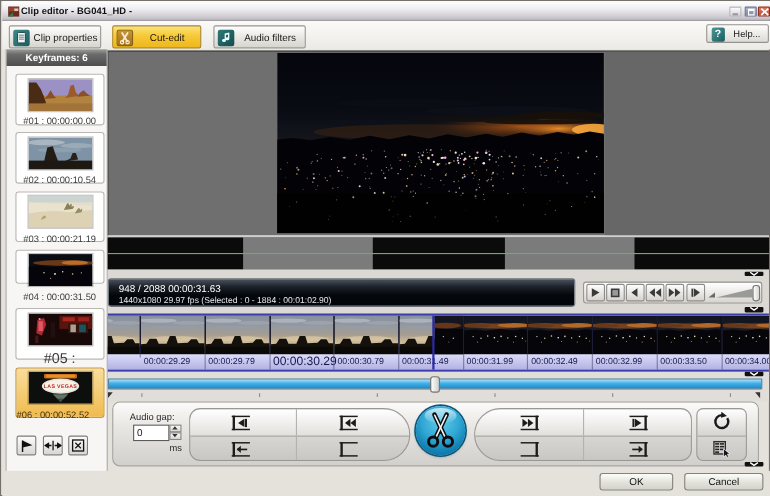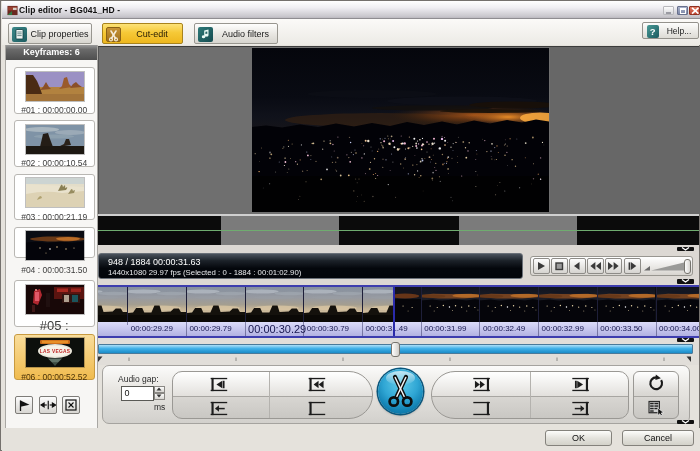--- a/index.html
+++ b/index.html
@@ -157,21 +157,21 @@
 <rect width="58" height="29" fill="#0c0f0c"></rect>
 <rect x="14" y="2" width="30" height="4" rx="1" fill="#c86818"></rect>
 <rect x="16" y="2.6" width="26" height="2.6" fill="#e89028"></rect>
 <ellipse cx="29" cy="13" rx="17" ry="7" fill="#e8e4d8"></ellipse>
 <ellipse cx="29" cy="13" rx="15" ry="5.6" fill="#f6f2e8"></ellipse>
 <text x="29" y="15" font-family="Liberation Sans, sans-serif" font-size="4.8" font-weight="bold" fill="#c02424" text-anchor="middle" letter-spacing="0.3">LAS VEGAS</text>
 <path d="M22 20.5 L36 20.5 L32 24.5 L26 24.5 Z" fill="#9ab8a8" opacity="0.6"></path>
 <path d="M26 24.5 L32 24.5 L29 28 Z" fill="#6a8a78" opacity="0.5"></path>
         </svg>
       </div>
-<div style="position:absolute;left:0;top:37px;width:100%;text-align:center;font-size:8.5px;color:#4a3208;">#06 : 00:00:52.52</div>
+<div style="position:absolute;left:0;top:37px;width:100%;text-align:left;font-size:8.5px;color:#4a3208;">#06 : 00:00:52.52</div>
     </div>
 
 <div class="abs" style="left:14px;top:395px;width:18px;height:18px;background:linear-gradient(#fcfcfc,#d8d6d2);border:1px solid #7e7c78;border-radius:2px;">
   <svg width="16" height="16" viewBox="0 0 16 16">
         <line x1="4.5" y1="3.5" x2="4.5" y2="14" stroke="#111" stroke-width="1.3"></line>
         <polygon points="4.5,3.5 13.5,7.8 4.5,9.8" fill="#111"></polygon>
       </svg>
 </div>
 <div class="abs" style="left:37.5px;top:395px;width:18.5px;height:18px;background:linear-gradient(#fcfcfc,#d8d6d2);border:1px solid #7e7c78;border-radius:2px;">
   <svg width="16.5" height="16" viewBox="0 0 17 16">
@@ -494,21 +494,21 @@
       <div style="position:absolute;left:123px;top:0;width:118px;height:100%;background:#7b7b7b;"></div>
       <div style="position:absolute;left:241px;top:0;width:120px;height:100%;background:#0b0b0b;"></div>
       <div style="position:absolute;left:361px;top:0;width:118px;height:100%;background:#7b7b7b;"></div>
       <div style="position:absolute;left:479px;top:0;width:122px;height:100%;background:#0b0b0b;"></div>
   <div style="position:absolute;left:0;top:14px;width:100%;height:1.5px;background:#3a7a3a;"></div>
   <div style="position:absolute;left:0;top:14px;width:100%;height:1.5px;background:rgba(150,210,150,0.45);mix-blend-mode:screen;"></div>
 </div>
 
 <div class="abs" style="left:97px;top:244px;width:601px;height:41px;background:#dcd8d3;"></div>
 <div class="abs" style="left:97px;top:251.5px;width:425px;height:26.5px;border-radius:3px;background:linear-gradient(#4a525c,#1c2229 28%,#04070c 60%,#02050a);border:1px solid #6a7078;color:#fff;">
-  <div class="abs" style="left:9px;top:3px;font-size:9px;">948 / 1884 00:00:31.63</div>
+  <div class="abs" style="left:9px;top:3px;font-size:9px;">948 / 2088 00:00:31.63</div>
   <div class="abs" style="left:9px;top:14.5px;font-size:7.8px;color:#e8eaec;">1440x1080 29.97 fps (Selected : 0 - 1884 : 00:01:02.90)</div>
 </div>
 <div class="abs" style="left:528.5px;top:254.5px;width:163.5px;height:20.5px;background:linear-gradient(#ffffff,#d8d5d0);border:1px solid #989690;border-radius:3px;"></div>
 <div style="position:absolute;left:531.5px;top:256.5px;width:17px;height:16.5px;background:linear-gradient(#fdfdfd,#d6d4d0);border:1px solid #8e8c88;border-radius:2px;display:flex;align-items:center;justify-content:center;">
       <svg width="12" height="12" viewBox="0 0 12 12">
         <polygon points="3,2 10,6 3,10" fill="#3a3a3a"></polygon>
       </svg>
     </div>
 <div style="position:absolute;left:549.7px;top:256.5px;width:17px;height:16.5px;background:linear-gradient(#fdfdfd,#d6d4d0);border:1px solid #8e8c88;border-radius:2px;display:flex;align-items:center;justify-content:center;">
       <svg width="12" height="12" viewBox="0 0 12 12">

